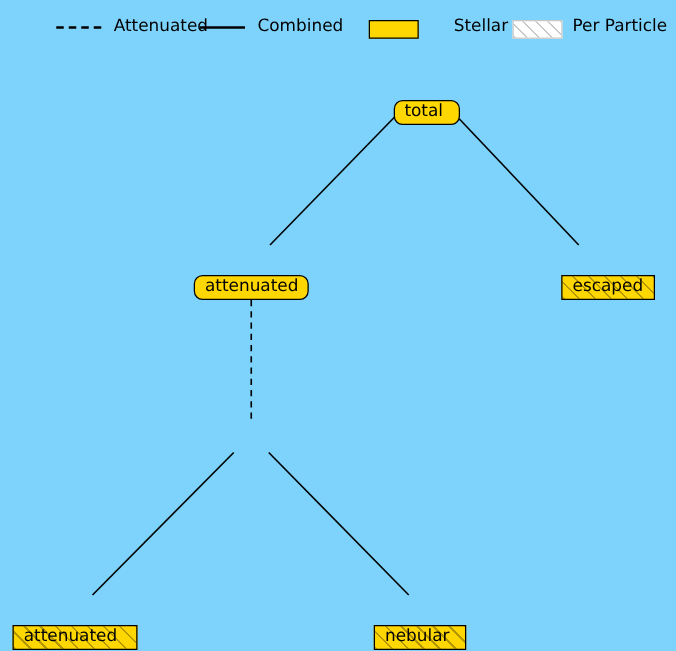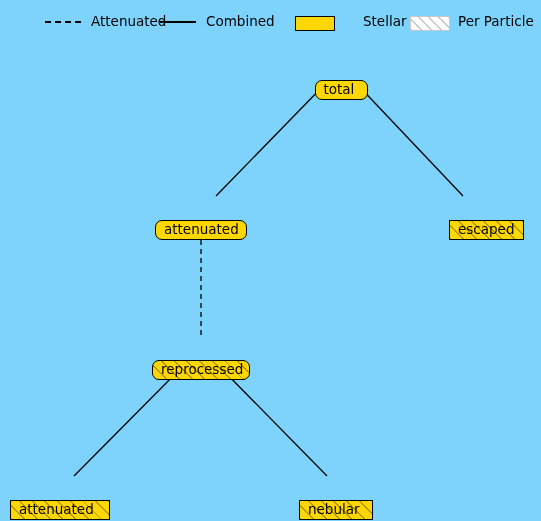--- a/index.html
+++ b/index.html
@@ -159,23 +159,20 @@
       </svg>
   <div class="node rounded" style="width: 53px; left: 314.5px; top: 56px;">
         <span class="node-label">total</span>
       </div>
       <div class="node rounded" style="width: 92px; left: 155px; top: 196px;">
         <span class="node-label">attenuated</span>
       </div>
       <div class="node rect hatched" style="width: 75px; left: 449px; top: 196px;">
         <span class="node-label">escaped</span>
       </div>
-      <div class="node rounded hatched" style="width: 98px; left: 152px; top: 336px;">
-        <span class="node-label">reprocessed</span>
-      </div>
       <div class="node rect hatched" style="width: 100px; left: 10px; top: 476px;">
         <span class="node-label">attenuated</span>
       </div>
       <div class="node rect hatched" style="width: 74px; left: 299px; top: 476px;">
         <span class="node-label">nebular</span>
       </div>
     </div>
 
 </div>
 

